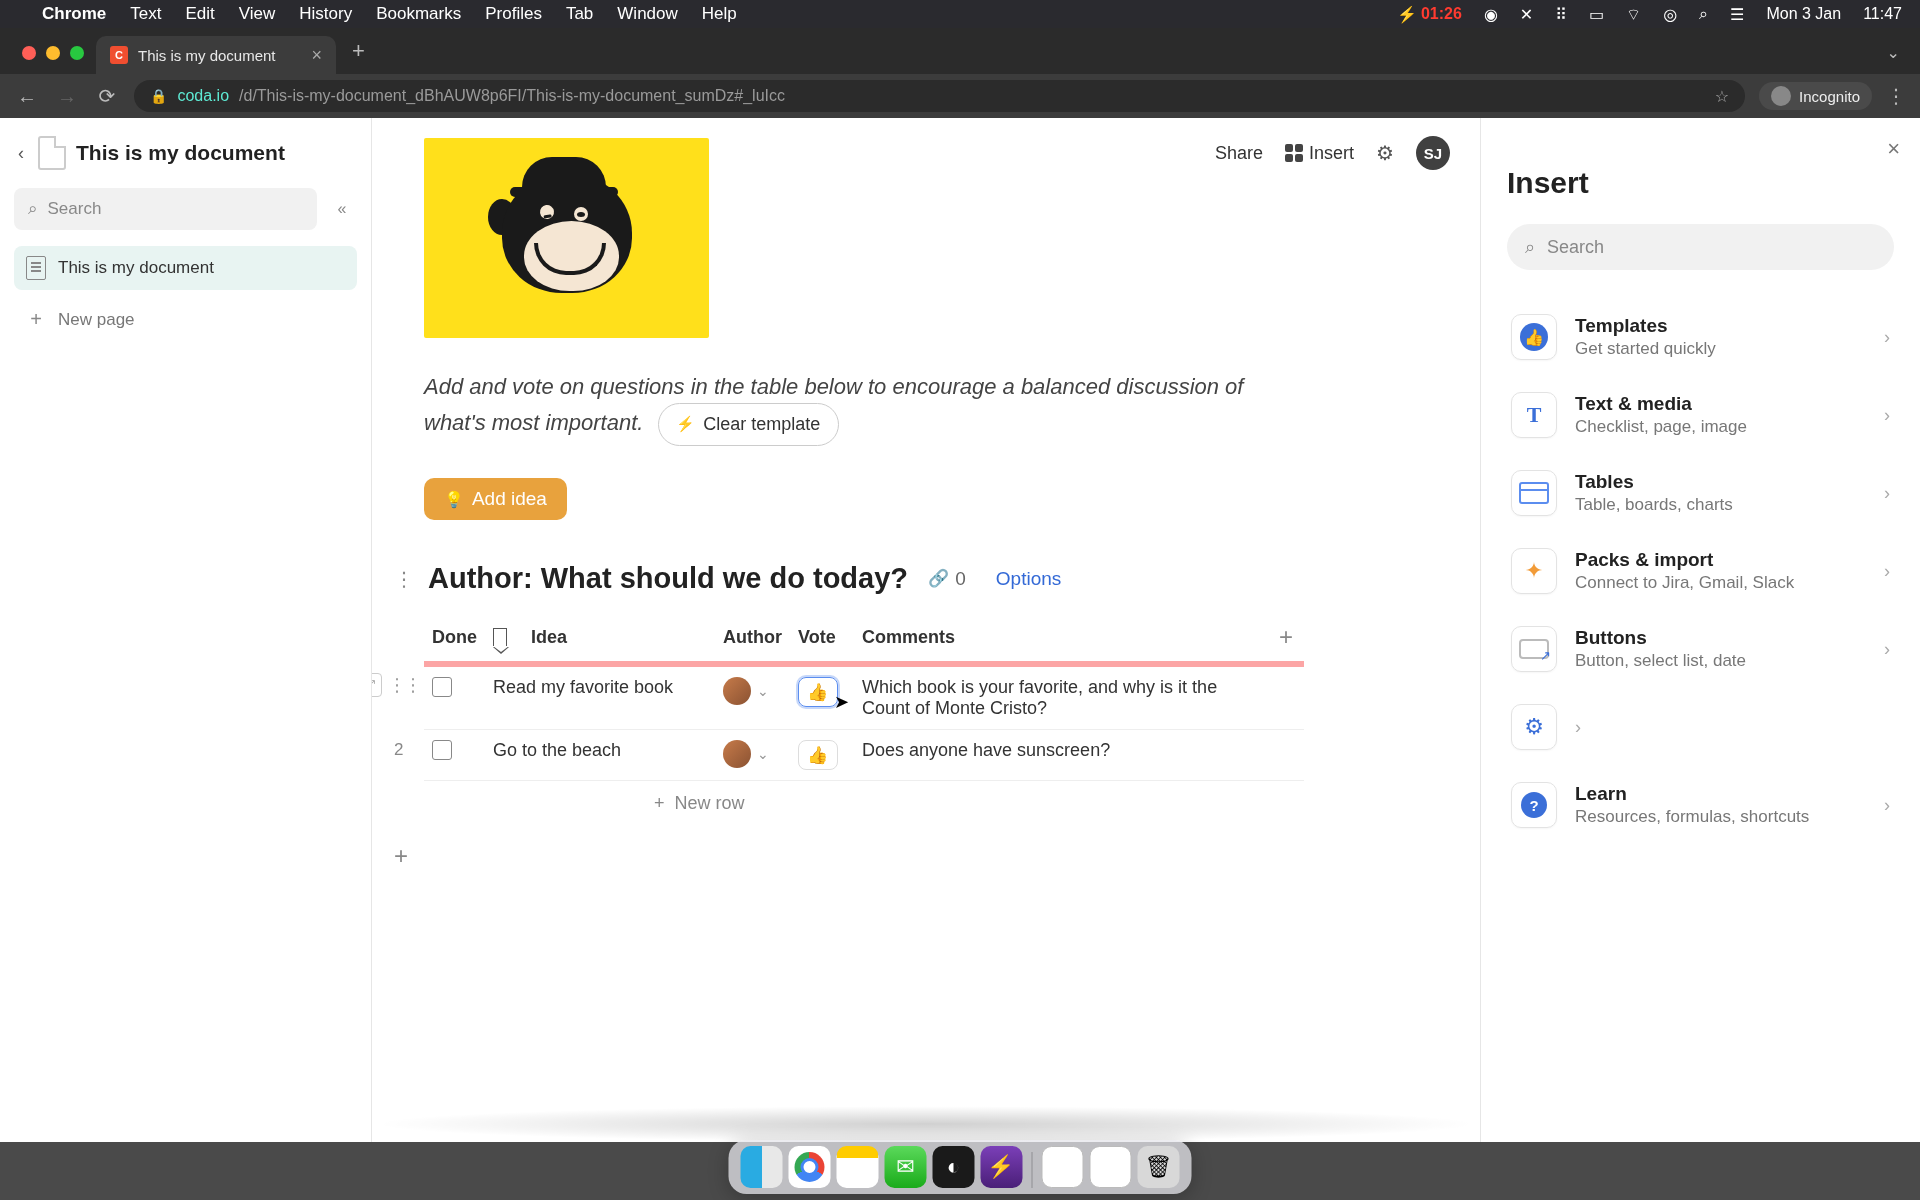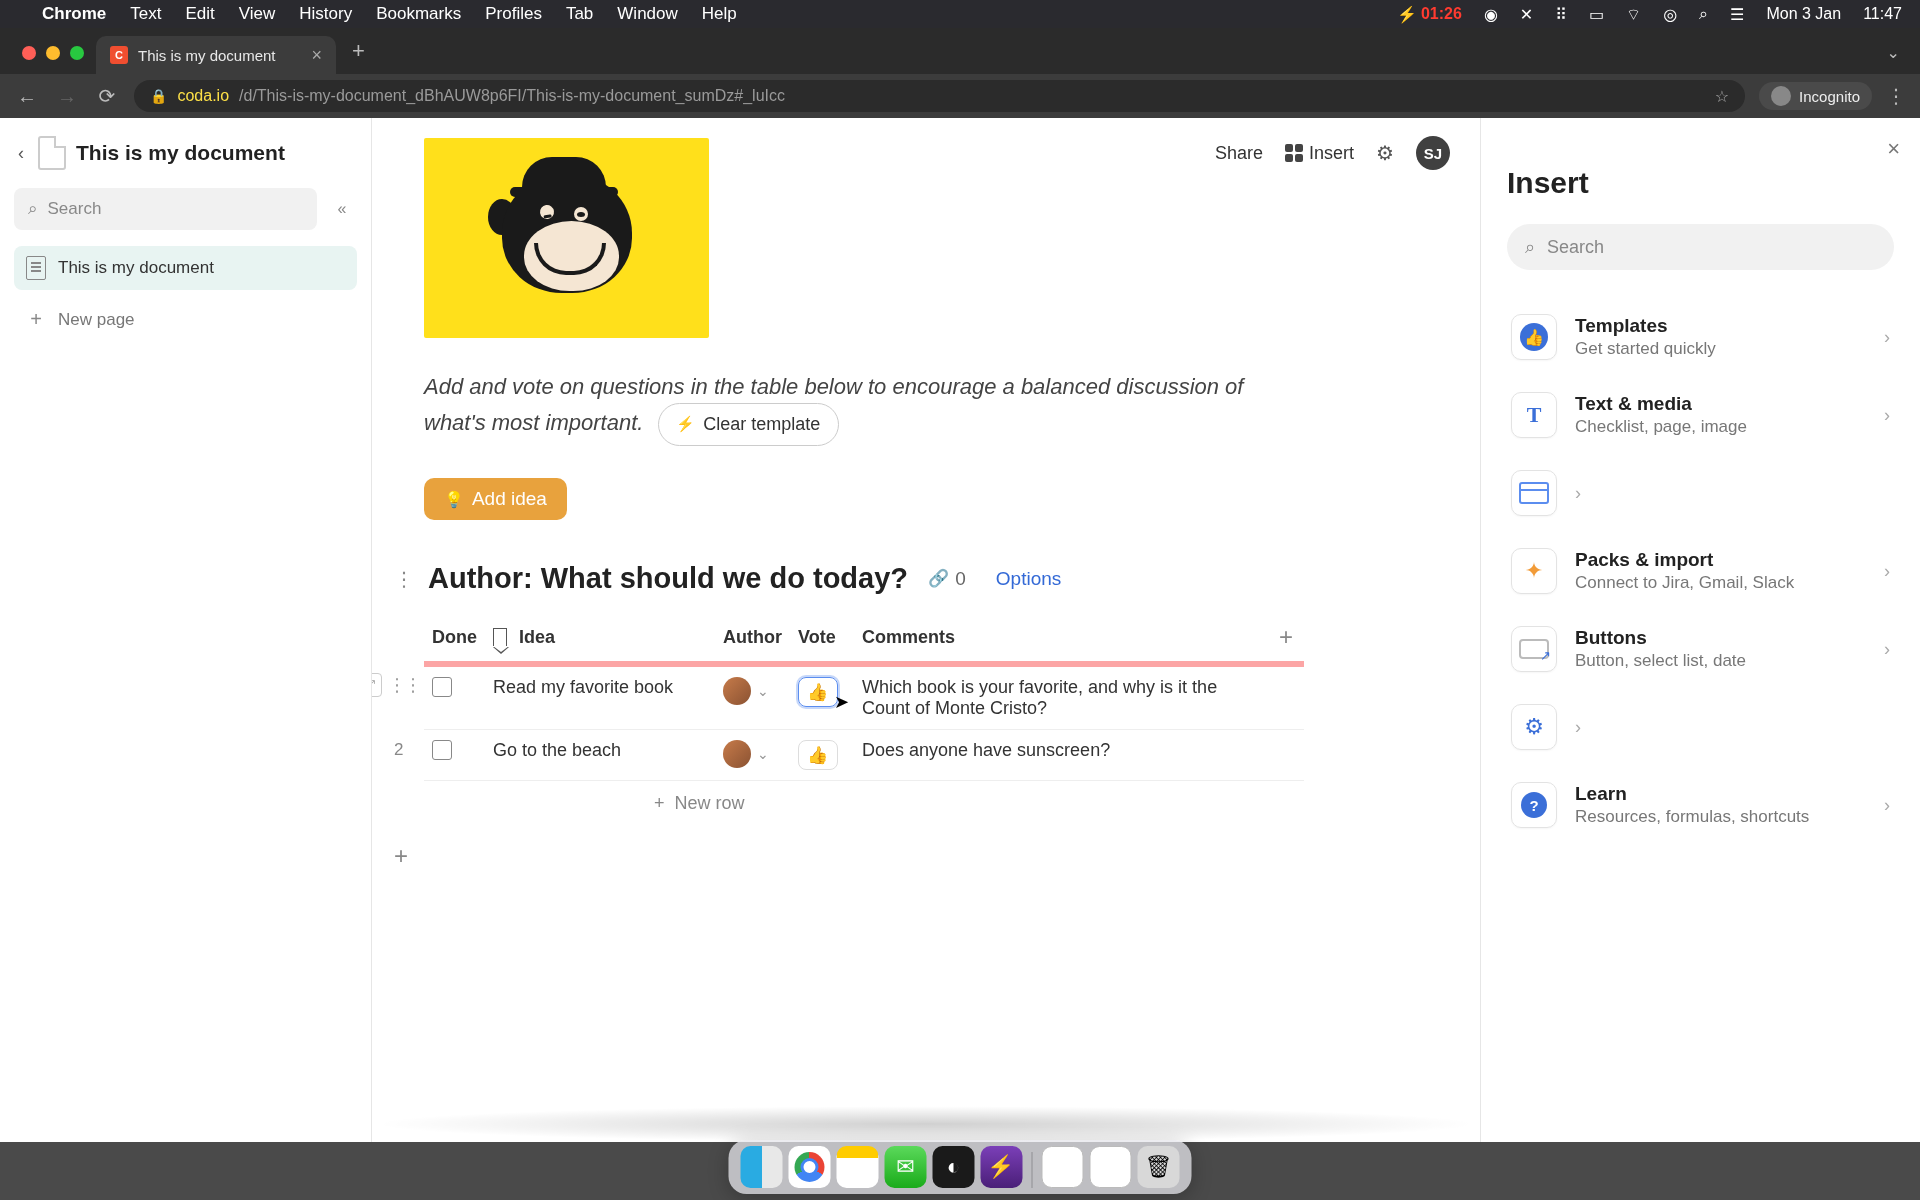--- a/index.html
+++ b/index.html
@@ -24,21 +24,21 @@
 .tab-favicon { width: 18px; height: 18px; background: #f04e30; border-radius: 3px; display: flex; align-items: center; justify-content: center; color: #fff; font-size: 11px; font-weight: bold; }
 .tab-close { margin-left: auto; color: #aaa; font-size: 18px; }
 .tab-add { color: #bbb; font-size: 22px; padding: 0 16px 10px; }
 .tab-expand { margin-left: auto; color: #bbb; padding: 0 20px 12px; font-size: 16px; }
 
 .chrome-address { height: 44px; background: #3c3c3c; display: flex; align-items: center; padding: 0 14px; gap: 14px; }
 .nav-btn { color: #bbb; font-size: 20px; width: 26px; text-align: center; }
 .nav-btn.disabled { color: #666; }
 .urlbar { flex: 1; background: #2b2b2b; height: 32px; border-radius: 16px; display: flex; align-items: center; padding: 0 16px; color: #ccc; font-size: 16px; gap: 10px; }
 .urlbar .lock { font-size: 14px; color: #aaa; }
-.url-host { color: #fde047; }
+.url-host { color: #5eead4; }
 .url-path { color: #9a9a9a; }
 .urlbar-right { margin-left: auto; display: flex; gap: 14px; align-items: center; color: #aaa; }
 .incognito-chip { background: #4a4a4a; border-radius: 16px; padding: 4px 12px; display: flex; align-items: center; gap: 8px; color: #eee; font-size: 15px; }
 .incognito-icon { width: 20px; height: 20px; background: #888; border-radius: 50%; position: relative; }
 .chrome-menu { color: #bbb; font-size: 20px; }
 
 
 .page { background: #fff; height: calc(1200px - 28px - 46px - 44px - 58px); display: flex; position: relative; }
 
 
@@ -97,21 +97,21 @@
 .options-link { color: #3369d6; font-size: 19px; margin-left: 16px; font-weight: 500; }
 
 .table { margin-top: 18px; border-collapse: collapse; width: 880px; }
 .table th { text-align: left; font-size: 18px; font-weight: 600; color: #333; padding: 10px 8px; border-bottom: 6px solid #fca5a5; }
 .table th.done { width: 60px; }
 .table th.idea-h { width: 230px; }
 .table th.author-h { width: 70px; }
 .table th.vote-h { width: 64px; }
 .table th.comments-h { }
 .table th.add-col { width: 36px; color: #888; font-size: 24px; text-align: center; font-weight: 400; }
-.idea-header-inner { display: flex; align-items: center; gap: 12px; }
+.idea-header-inner { display: flex; align-items: center; gap: 24px; }
 .bookmark-icon { width: 14px; height: 18px; border: 1.5px solid #555; border-bottom: none; position: relative; }
 .bookmark-icon::after { content:""; position:absolute; bottom:-6px; left:-1.5px; border-left:8.5px solid transparent; border-right:8.5px solid transparent; border-top:6px solid #fff; }
 .bookmark-icon::before{ content:""; position:absolute; bottom:-7.5px; left:-1.5px; width:0; height:0; border-left:8.5px solid transparent; border-right:8.5px solid transparent; border-top:7.5px solid #555;}
 
 .table td { padding: 10px 8px; vertical-align: top; font-size: 18px; color: #333; border-bottom: 1px solid #eee; }
 .row-handle-cell { width: 0; position: relative; }
 .row-handles { position: absolute; left: -66px; top: 6px; display: flex; align-items: center; gap: 6px; color: #999; }
 .expand-icon { width: 24px; height: 24px; border: 1px solid #ccc; border-radius: 4px; display: flex; align-items: center; justify-content: center; font-size: 13px; }
 .drag-dots { font-size: 18px; letter-spacing: -2px; }
 .row-num { position: absolute; left: -30px; top: 10px; color: #888; font-size: 17px; }
@@ -400,20 +400,24 @@
       <div class="panel-item-text">
         <div class="panel-item-title">Text &amp; media</div>
         <div class="panel-item-sub">Checklist, page, image</div>
       </div>
       <span class="panel-item-chev">›</span>
     </div>
     <div class="panel-item">
       <div class="panel-item-icon">
           <span class="pi-tables"></span>
         </div>
+      <div class="panel-item-text">
+        <div class="panel-item-title">Tables</div>
+        <div class="panel-item-sub">Table, boards, charts</div>
+      </div>
       <span class="panel-item-chev">›</span>
     </div>
     <div class="panel-item">
       <div class="panel-item-icon">
           <span class="pi-packs">✦</span>
         </div>
       <div class="panel-item-text">
         <div class="panel-item-title">Packs &amp; import</div>
         <div class="panel-item-sub">Connect to Jira, Gmail, Slack</div>
       </div>

